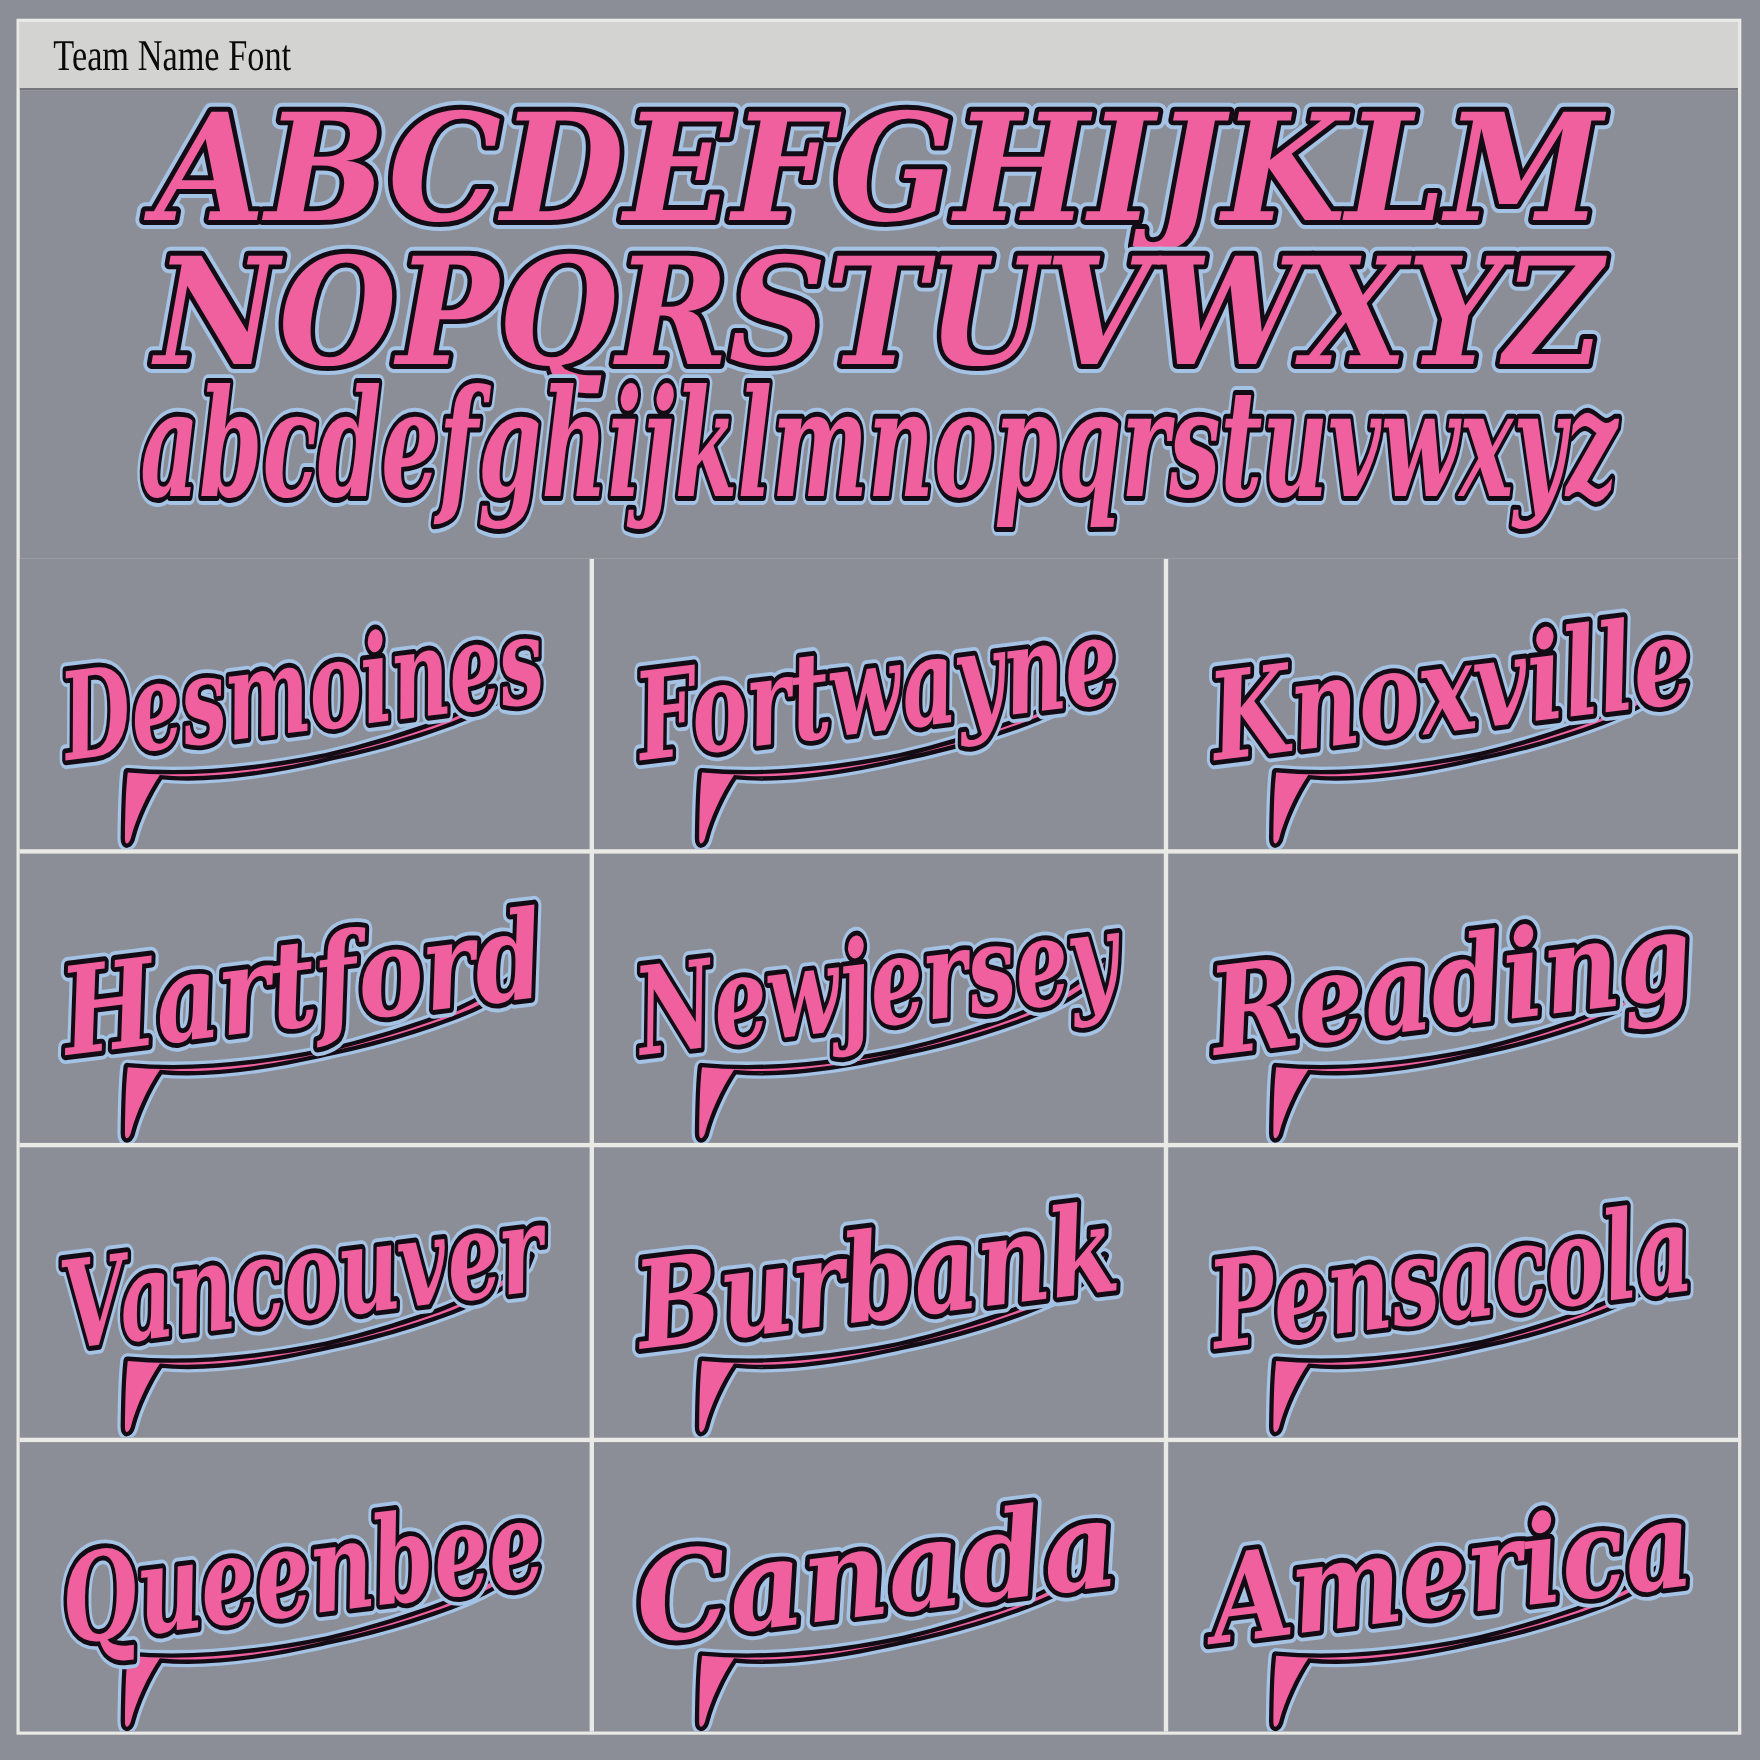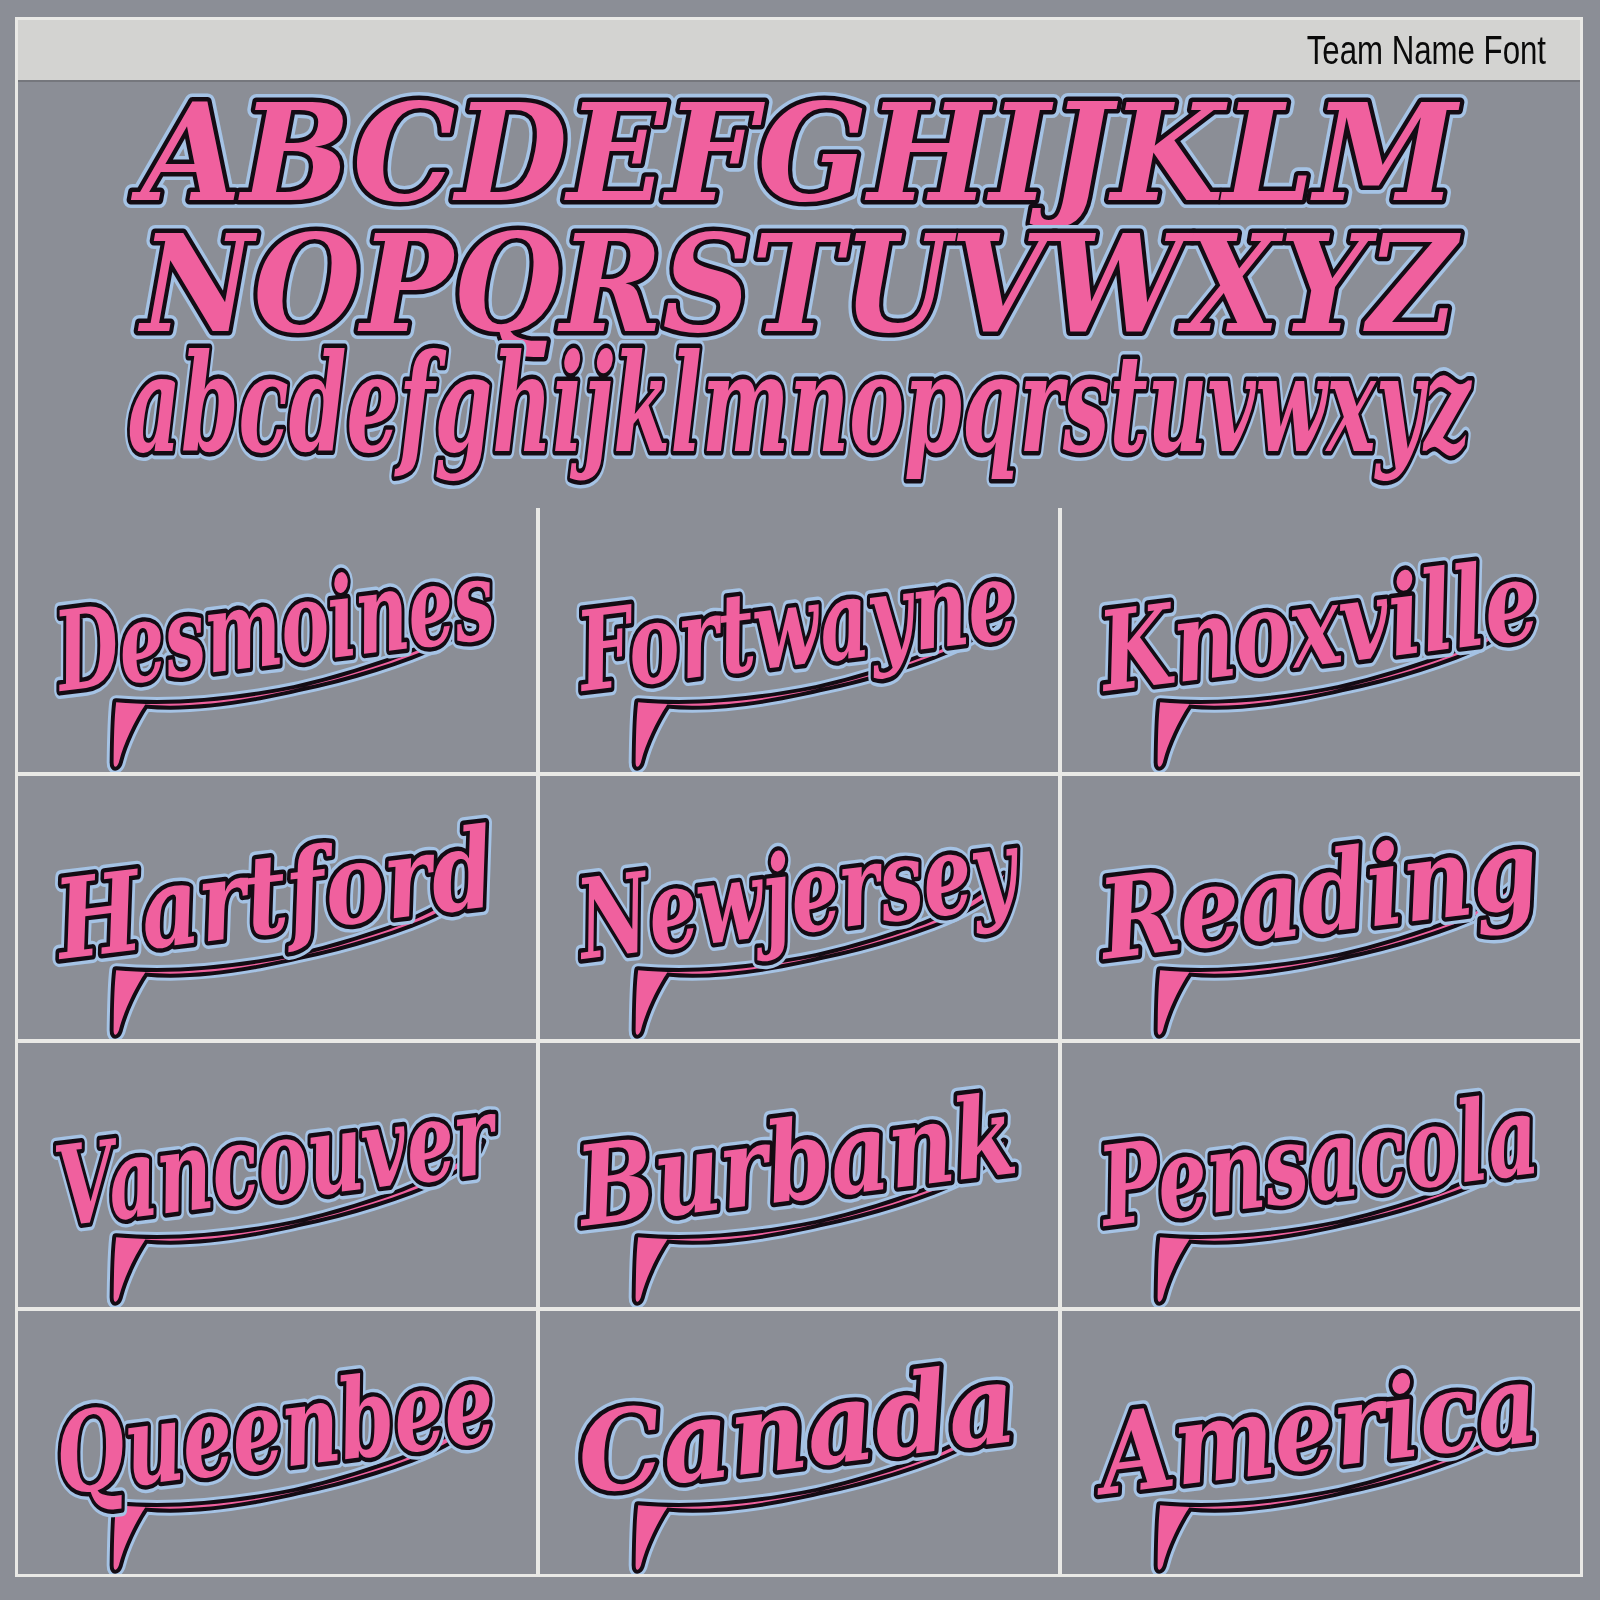--- a/index.html
+++ b/index.html
@@ -14,22 +14,22 @@
   *{box-sizing:border-box;margin:0;padding:0}
   html,body{width:1600px;height:1600px;background:var(--bg);overflow:hidden;
     font-family:"Liberation Sans", sans-serif;}
   .sheet{
     position:absolute;left:15px;top:17px;width:1568px;height:1560px;
     border:3px solid var(--line);
     display:flex;flex-direction:column;background:var(--bg);
   }
   .bar{
     background:var(--bar);
-    display:flex;align-items:center;justify-content:flex-end;
-    color:#000;flex:0 0 auto;
+    display:flex;align-items:center;justify-content:flex-start;
+    color:#000;flex:0 0 auto;font-family:Liberation Serif, serif;
   }
   .bar-1{height:62px;border-bottom:2px solid var(--darkline);}
   .bar-2{height:60px;border-top:2px solid var(--darkline);border-bottom:3px solid var(--line);}
   .bar .bar-label{
     font-size:40px;font-weight:400;letter-spacing:0px;color:#0a0a0a;
     display:inline-block;transform:scaleX(.78);white-space:nowrap;
   }
   .alphabet{
     flex:0 0 426px;display:flex;flex-direction:column;justify-content:space-between;
     padding:10px 0 26px 0;

